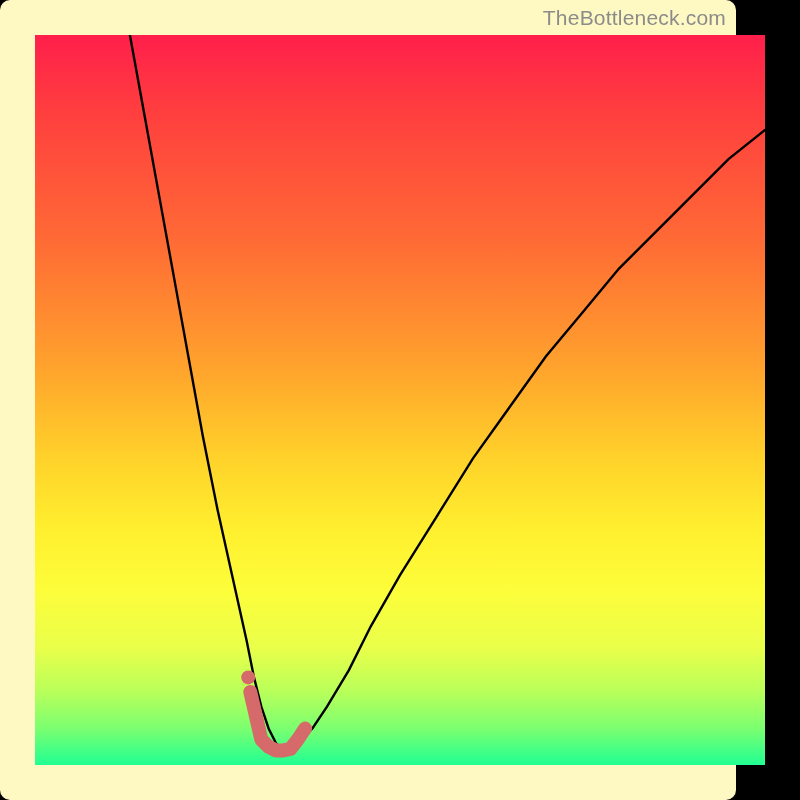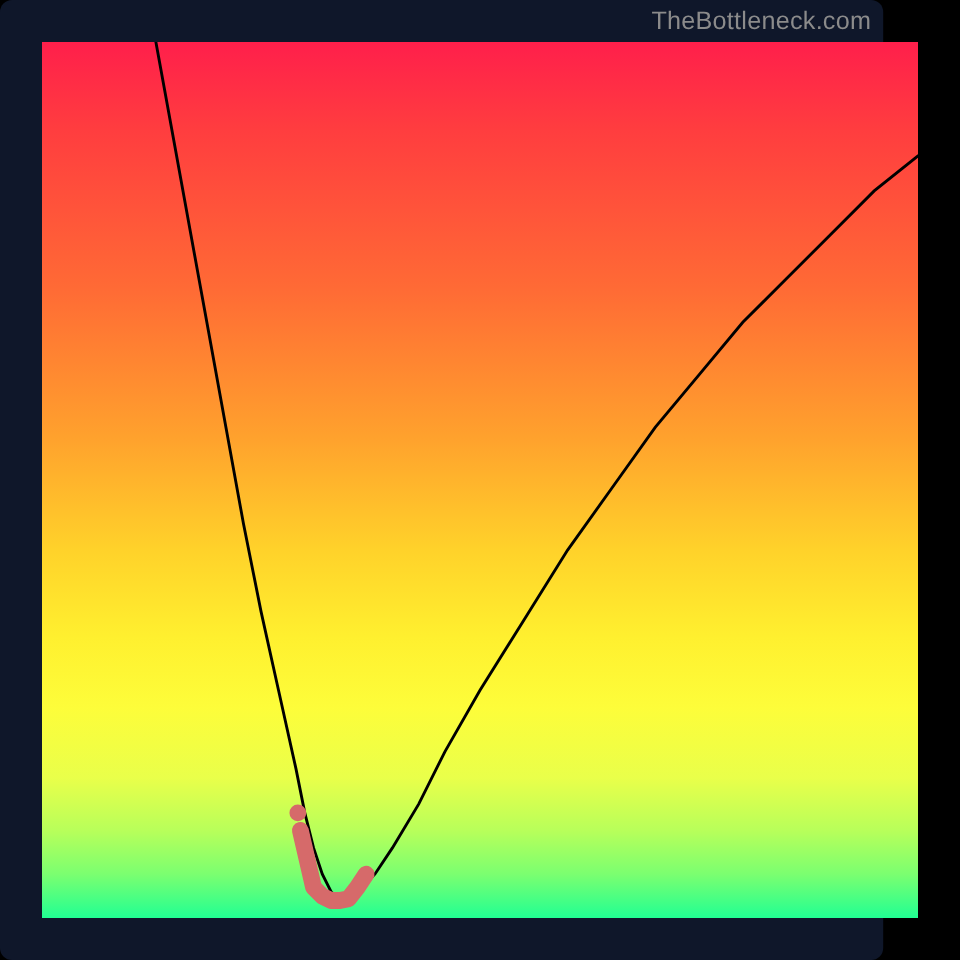--- a/index.html
+++ b/index.html
@@ -10,21 +10,21 @@
     background: #000;
     overflow: hidden;
     font-family: Arial, Helvetica, sans-serif;
   }
   .frame {
     position: absolute;
     left: 0;
     top: 0;
     width: 736px;
     height: 800px;
-    background: #0f172a;
+    background: #fef9c3;
     border-radius: 10px;
   }
   .plot {
     position: absolute;
     left: 35px;
     top: 35px;
     width: 730px;
     height: 730px;
     background: linear-gradient(
       to bottom,

